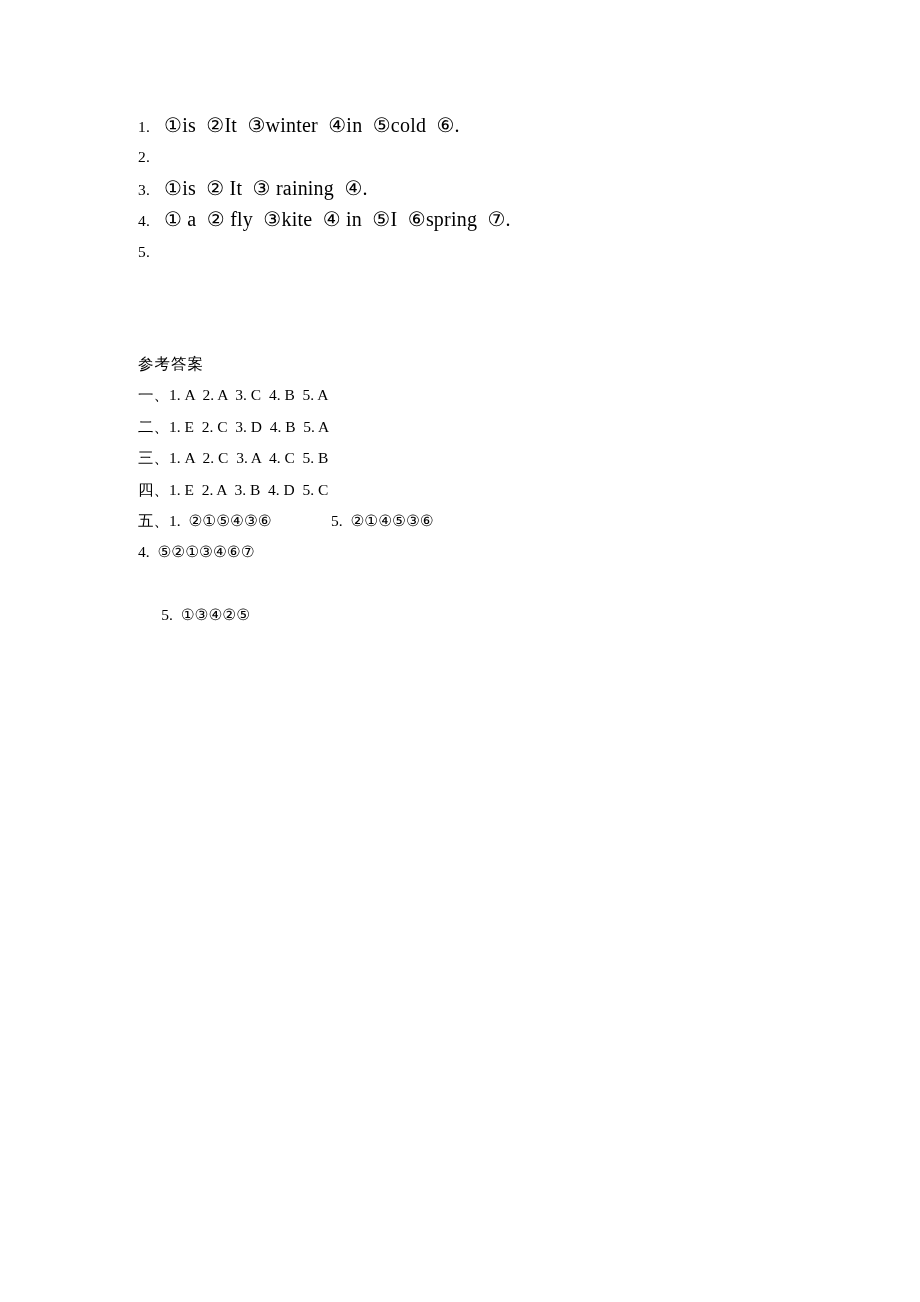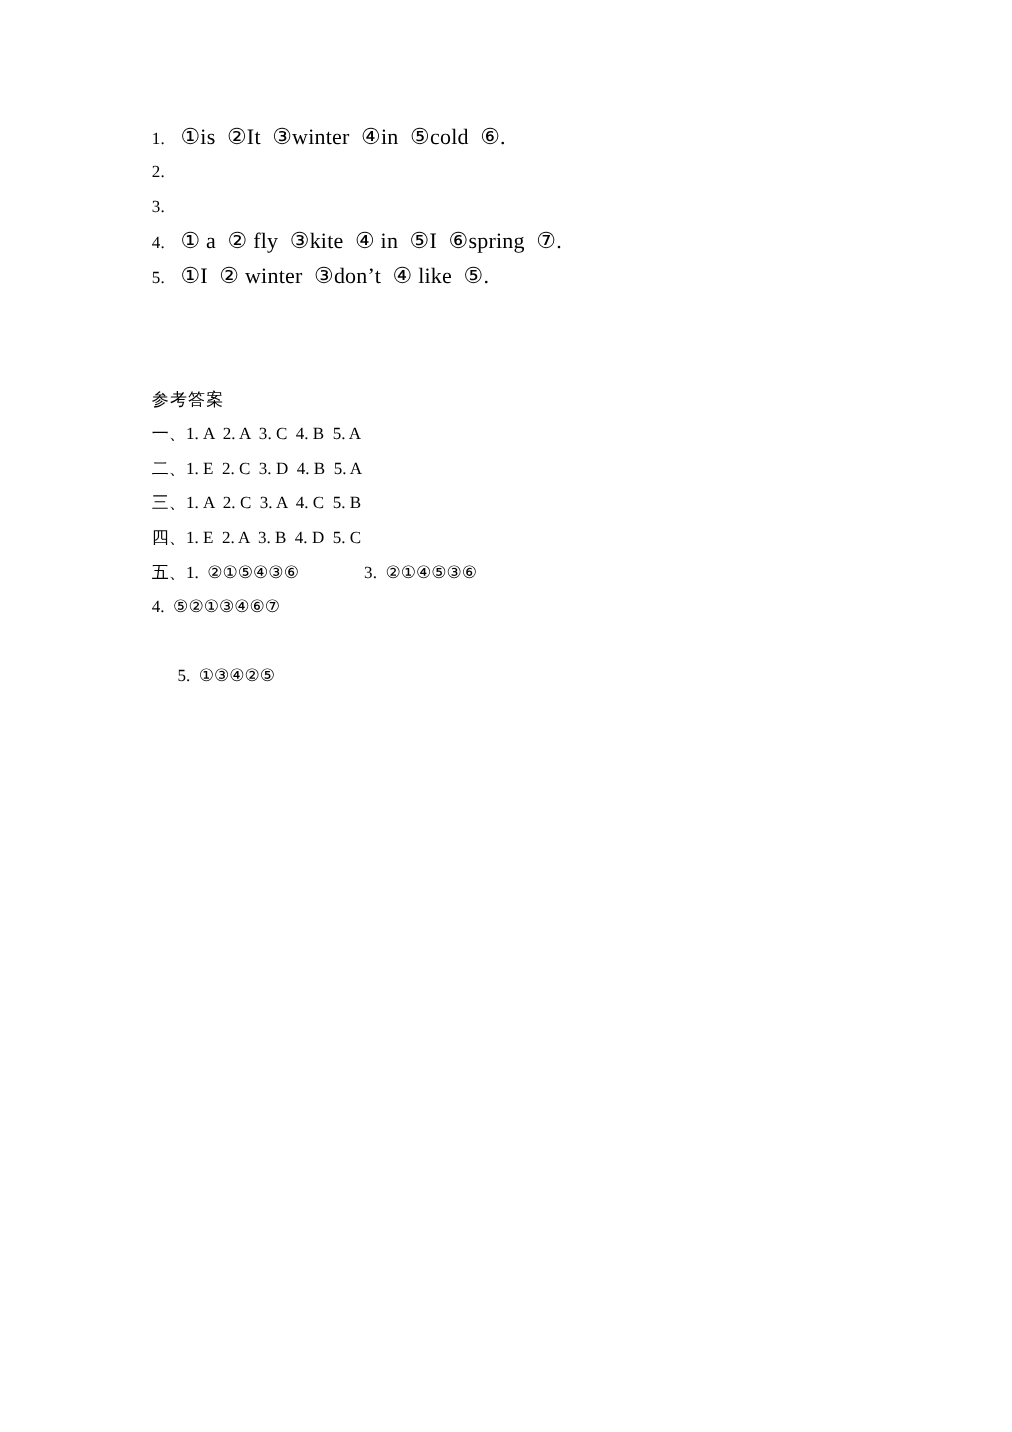--- a/index.html
+++ b/index.html
@@ -95,50 +95,50 @@
       <span class="ex-num">1.</span>
       <span class="ex-body">①is  ②It  ③winter  ④in  ⑤cold  ⑥.</span>
     </div>
 
     <div class="ex-line">
       <span class="ex-num">2.</span>
     </div>
 
     <div class="ex-line">
       <span class="ex-num">3.</span>
+      <span class="ex-body">①is  ② It  ③ raining  ④.</span>
     </div>
 
     <div class="ex-line">
       <span class="ex-num">4.</span>
       <span class="ex-body">① a  ② fly  ③kite  ④ in  ⑤I  ⑥spring  ⑦.</span>
     </div>
 
     <div class="ex-line">
       <span class="ex-num">5.</span>
-      <span class="ex-body">①I  ② winter  ③don’t  ④ like  ⑤.</span>
     </div>
 
   </div>
 
   <div class="answers-block">
 
     <div class="ans-heading">参考答案</div>
 
     <div class="ans-line"><span class="ans-marker">一、</span><span class="ans-values">1. A  2. A  3. C  4. B  5. A</span></div>
 
     <div class="ans-line"><span class="ans-marker">二、</span><span class="ans-values">1. E  2. C  3. D  4. B  5. A</span></div>
 
     <div class="ans-line"><span class="ans-marker">三、</span><span class="ans-values">1. A  2. C  3. A  4. C  5. B</span></div>
 
     <div class="ans-line"><span class="ans-marker">四、</span><span class="ans-values">1. E  2. A  3. B  4. D  5. C</span></div>
 
     <div class="ans-line two-col">
       <span class="ans-marker">五、</span>
       <span class="col-a circled" style="min-width:162px;">1.  ②①⑤④③⑥</span>
-      <span class="col-b circled">3.  ②①④⑤③⑥</span>
+      <span class="col-b circled">5.  ②①④⑤③⑥</span>
     </div>
 
     <div class="ans-line two-col">
       <span class="col-b circled">4.  ⑤②①③④⑥⑦</span>
     </div>
 
     <div class="ans-line">
       <span class="circled">5.  ①③④②⑤</span>
     </div>
 

